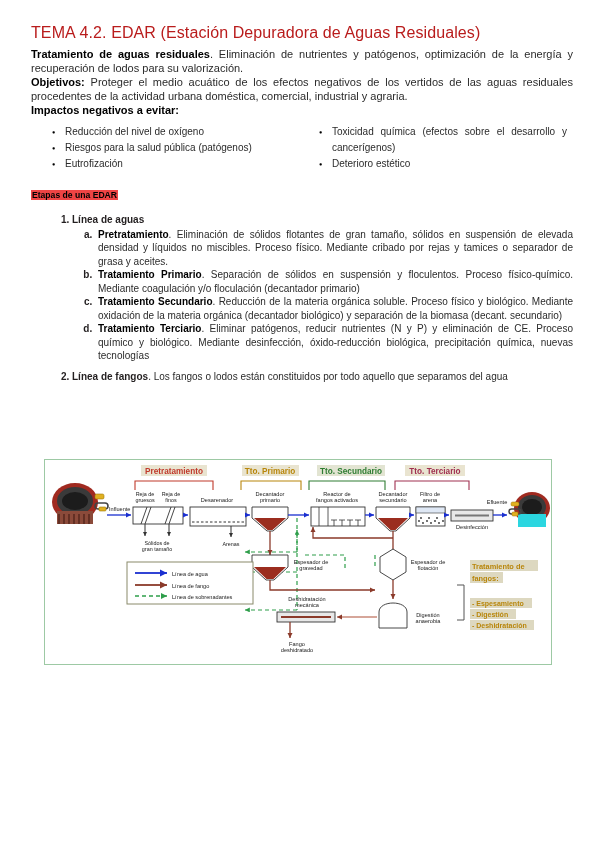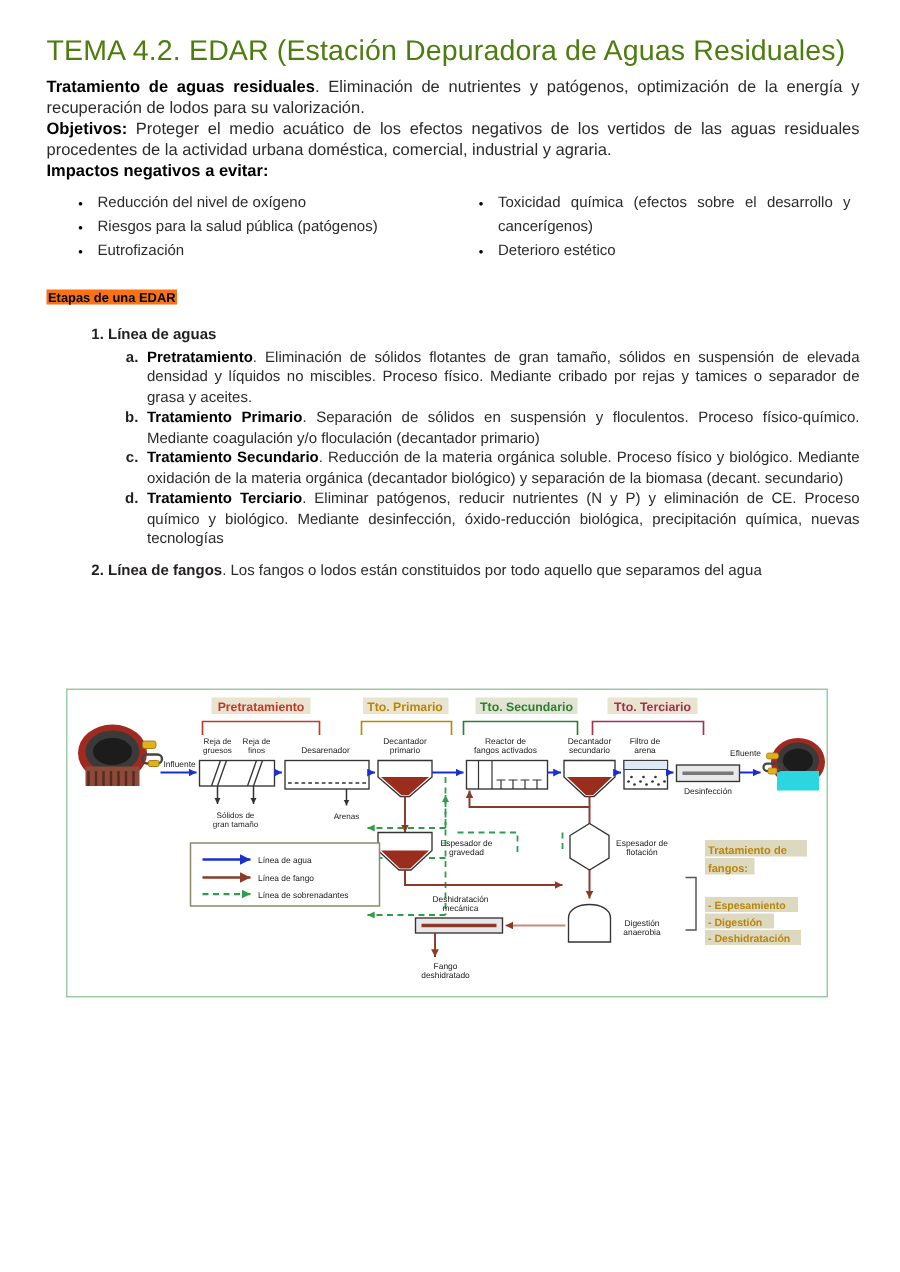--- a/index.html
+++ b/index.html
@@ -15,40 +15,40 @@
     position: relative;
     overflow: hidden;
   }
   .page {
     padding: 24px 27px 0 31px;
     box-sizing: border-box;
     width: 600px;
   }
   
   .doc-title {
-    color: #4d7c0f;
-    font-size: 19px;
+    color: #b91c1c;
+    font-size: 16px;
     letter-spacing: 0.1px;
     margin: 0 0 6px 0;
     font-weight: 400;
     white-space: nowrap;
   }
   
   .para {
     font-size: 11px;
     line-height: 13.6px;
     margin: 0 0 1px 0;
     text-align: justify;
     color: #2b2b2b;
   }
   .para .lead { font-weight: bold; color: #000; }
 
   
   .hl-green {
-    background: #f97316;
+    background: #ef4444;
     font-weight: bold;
     font-size: 8.6px;
     color: #000;
     padding: 0 1px;
   }
   .heading-row { margin: 12px 0 10px 0; }
 
   
   .bullet-cols {
     display: flex;

